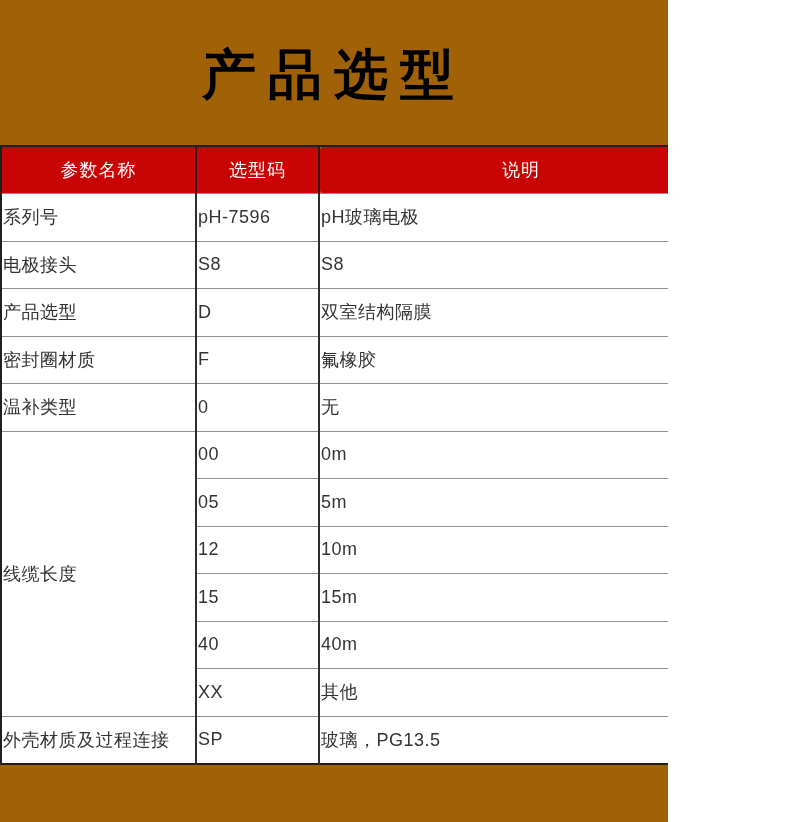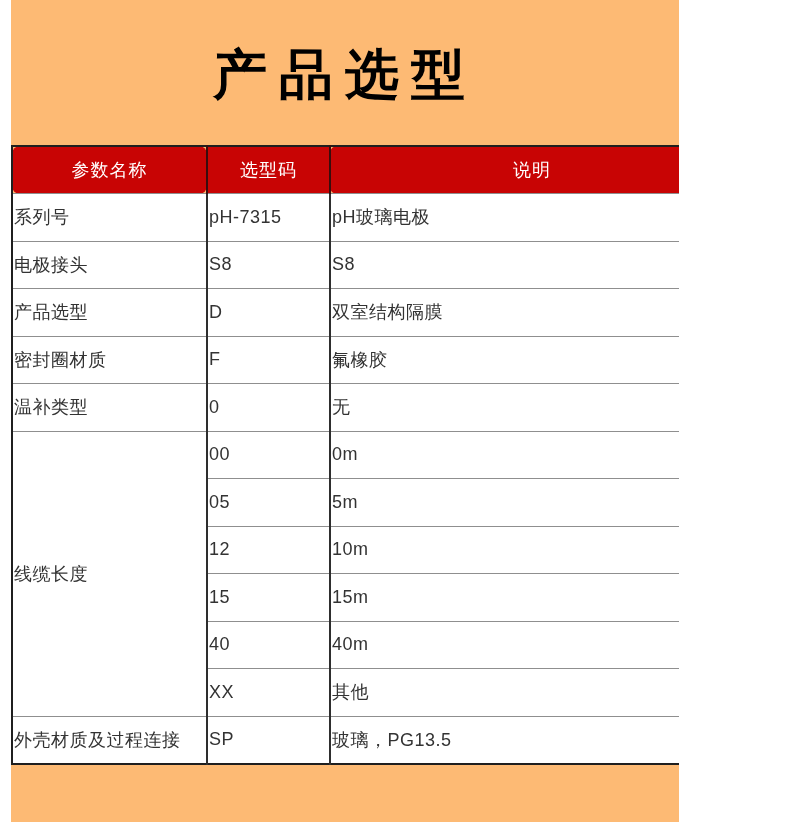--- a/index.html
+++ b/index.html
@@ -4,24 +4,23 @@
 <style>
   html, body {
     margin: 0;
     padding: 0;
     background: #ffffff;
     font-family: "Liberation Sans", "DejaVu Sans", sans-serif;
   }
   .page {
     width: 668px;
     height: 822px;
-    background: #fdba74;
+    background: #a16207;
     position: relative;
     overflow: hidden;
-    margin-left: 11px;
   }
   .page-title {
     margin: 0;
     padding-top: 42px;
     height: 70px;
     text-align: center;
     font-size: 54px;
     line-height: 64px;
     font-weight: 900;
     letter-spacing: 12px;
@@ -46,21 +45,21 @@
     font-weight: 400;
     height: 44px;
     text-align: center;
     vertical-align: middle;
     border-left: 2px solid #3a0d0d;
     border-right: 2px solid #3a0d0d;
     border-bottom: 1px solid #8f8f8f;
     font-size: 18px;
     letter-spacing: 1px;
   }
-  table.spec-table th:first-child { border-left: none; border-radius: 8px; }
+  table.spec-table th:first-child { border-left: none; }
   table.spec-table th:last-child  { border-right: none; border-radius: 7px; }
 
   table.spec-table td {
     height: 44.5px;
     text-align: left;
     vertical-align: middle;
     background: #ffffff;
     border-left: 2px solid #2e2e2e;
     border-right: 2px solid #2e2e2e;
     border-top: 1px solid #8f8f8f;
@@ -86,21 +85,21 @@
     <thead>
       <tr>
         <th>参数名称</th>
         <th>选型码</th>
         <th>说明</th>
       </tr>
     </thead>
     <tbody>
       <tr>
         <td>系列号</td>
-        <td>pH-7315</td>
+        <td>pH-7596</td>
         <td>pH玻璃电极</td>
       </tr>
       <tr>
         <td>电极接头</td>
         <td>S8</td>
         <td>S8</td>
       </tr>
       <tr>
         <td>产品选型</td>
         <td>D</td>

